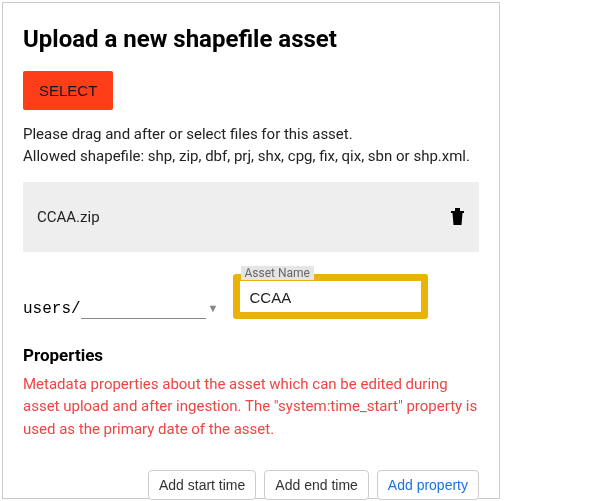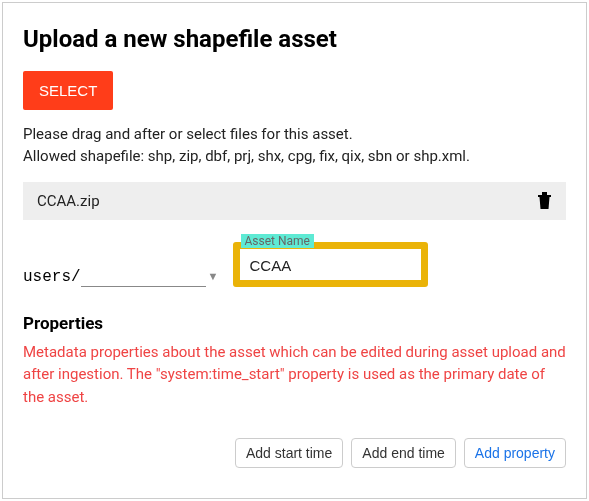--- a/index.html
+++ b/index.html
@@ -4,58 +4,58 @@
   <style>
     * { box-sizing: border-box; margin: 0; padding: 0; }
     body {
       font-family: Roboto, Arial, sans-serif;
       background: #fff;
       width: 589px;
       height: 501px;
     }
     .dialog {
       border: 1px solid #ccc;
-      width: 585px;
+      width: 498px;
       height: 497px;
       margin: 2px;
       padding: 22px 20px 12px 20px;
       position: relative;
     }
     h1 {
       font-size: 24px;
       font-weight: 700;
       color: #000;
       margin-bottom: 18px;
     }
     h2 {
       font-size: 17px;
       font-weight: 700;
       color: #000;
       margin-bottom: 8px;
     }
     .select-btn {
       background: #ff3d19;
-      color: #ffffff;
+      color: #0f172a;
       border: none;
       font-size: 15px;
       font-weight: 500;
       padding: 11px 16px;
       cursor: pointer;
       border-radius: 2px;
       margin-bottom: 14px;
     }
     .hint {
       font-size: 15px;
       color: #222;
       line-height: 1.45;
       margin-bottom: 14px;
     }
     .file-row {
       background: #eeeeee;
-      padding: 10px 14px;
+      padding: 26px 14px;
       display: flex;
       align-items: center;
       justify-content: space-between;
       font-size: 15px;
       color: #222;
       margin-bottom: 22px;
     }
     .trash-icon svg { display: block; }
     .asset-id-section { margin-bottom: 26px; }
     .asset-id-row {
@@ -88,21 +88,21 @@
       margin-left: 2px;
     }
     .asset-name-wrap {
       position: relative;
       margin-left: 4px;
     }
     .asset-name-label {
       position: absolute;
       top: -8px;
       left: 8px;
-      background: #5eead4;
+      background: #e5e5e5;
       padding: 0 4px;
       font-size: 12px;
       color: #666;
     }
     .asset-name-input {
       border: 7px solid #eab308;
       border-radius: 3px;
       padding: 8px 10px 6px 10px;
       font-size: 15px;
       width: 195px;

